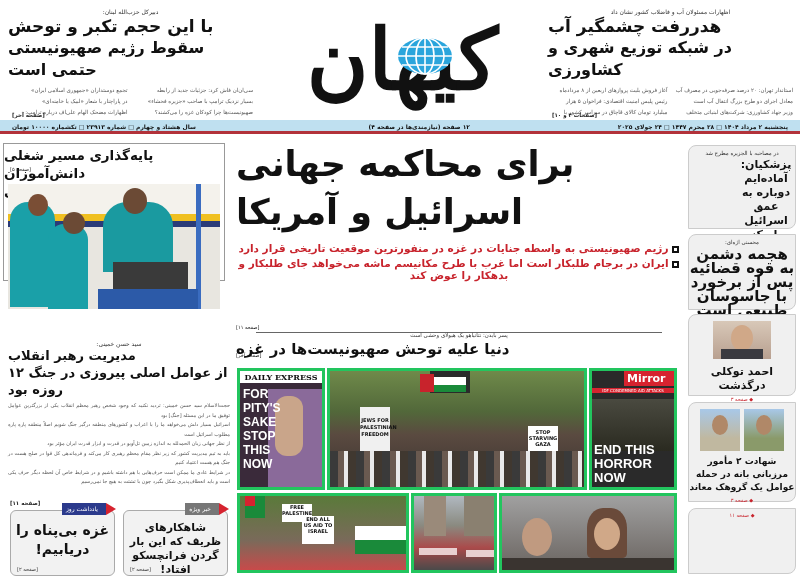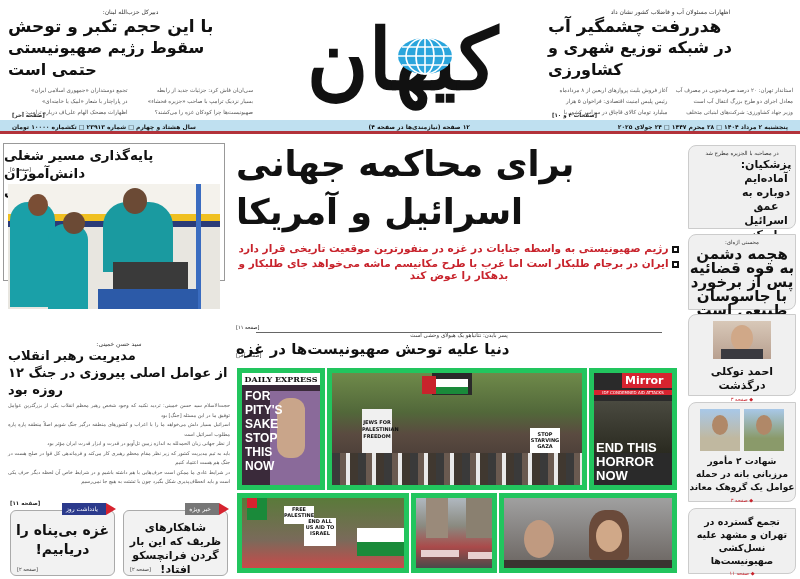--- a/index.html
+++ b/index.html
@@ -28,21 +28,21 @@
   .red-line .sq { display:inline-block; width:7px; height:7px; border:2px solid #111; background:#fff; margin-left:4px; vertical-align:middle; }
 
   
   .sidebox { position:absolute; left: 688px; width: 108px; background:#f0f0f0; border:1px solid #ccc; border-radius: 8px 0 8px 0; text-align:center; }
   .sidebox .kicker { font-size: 5.5px; margin-top: 4px; }
   .sidebox .t { font-weight:bold; font-size:11px; line-height:14px; color:#111; }
   .sidebox .ref { font-size:5px; color:#c8232c; margin-top:3px; }
   .sidebox .ref::before { content:"◆ "; font-size:5px; }
 
   
-  .photo { position:absolute; overflow:hidden; border:5px solid #22c55e; }
+  .photo { position:absolute; overflow:hidden; border:3px solid #22c55e; }
 
   .tagbox { position:absolute; top: 510px; width: 105px; height: 66px; background:#f2f2f2; border:1px solid #aaa; border-radius:6px;}
   .tag { position:absolute; top:-8px; right:8px; height:12px; padding:0 8px 0 4px; font-size:6px; color:#fff; line-height:12px; }
   .tag::after { content:""; position:absolute; right:-10px; top:0; border-right:0; border-left:10px solid #d6232f; border-top:6px solid transparent; border-bottom:6px solid transparent;}
   .tagbox .t { position:absolute; top:10px; left:4px; right:4px; font-weight:bold; text-align:center; color:#111; }
   .tagbox .ref { position:absolute; bottom:3px; right:6px; font-size:5px; color:#333; }
 </style>
 </head>
 <body>
 
@@ -238,15 +238,14 @@
       <div style="position:absolute; left:12px; top:6px; width:16px; height:20px; background:#b08868; border-radius:50%;"></div>
     </div>
     <div style="width:40px; height:42px; background:linear-gradient(#a8c8e8,#c0b8a0 70%); position:relative;">
       <div style="position:absolute; left:12px; top:6px; width:16px; height:20px; background:#b08868; border-radius:50%;"></div>
     </div>
   </div>
   <div class="t" style="font-size:9px; line-height:13px; margin-top:4px;">شهادت ۲ مأمور مرزبانی بانه در حمله عوامل یک گروهک معاند</div>
   <div class="ref">صفحه ۳</div>
 </div>
 <div class="sidebox" style="top:508px; height:66px;">
-  <div class="t" style="font-size:9.5px; line-height:13px; margin-top:6px;">تجمع گسترده در تهران و مشهد علیه نسل‌کشی صهیونیست‌ها</div>
   <div class="ref">صفحه ۱۱</div>
 </div>
 
 </body></html>

